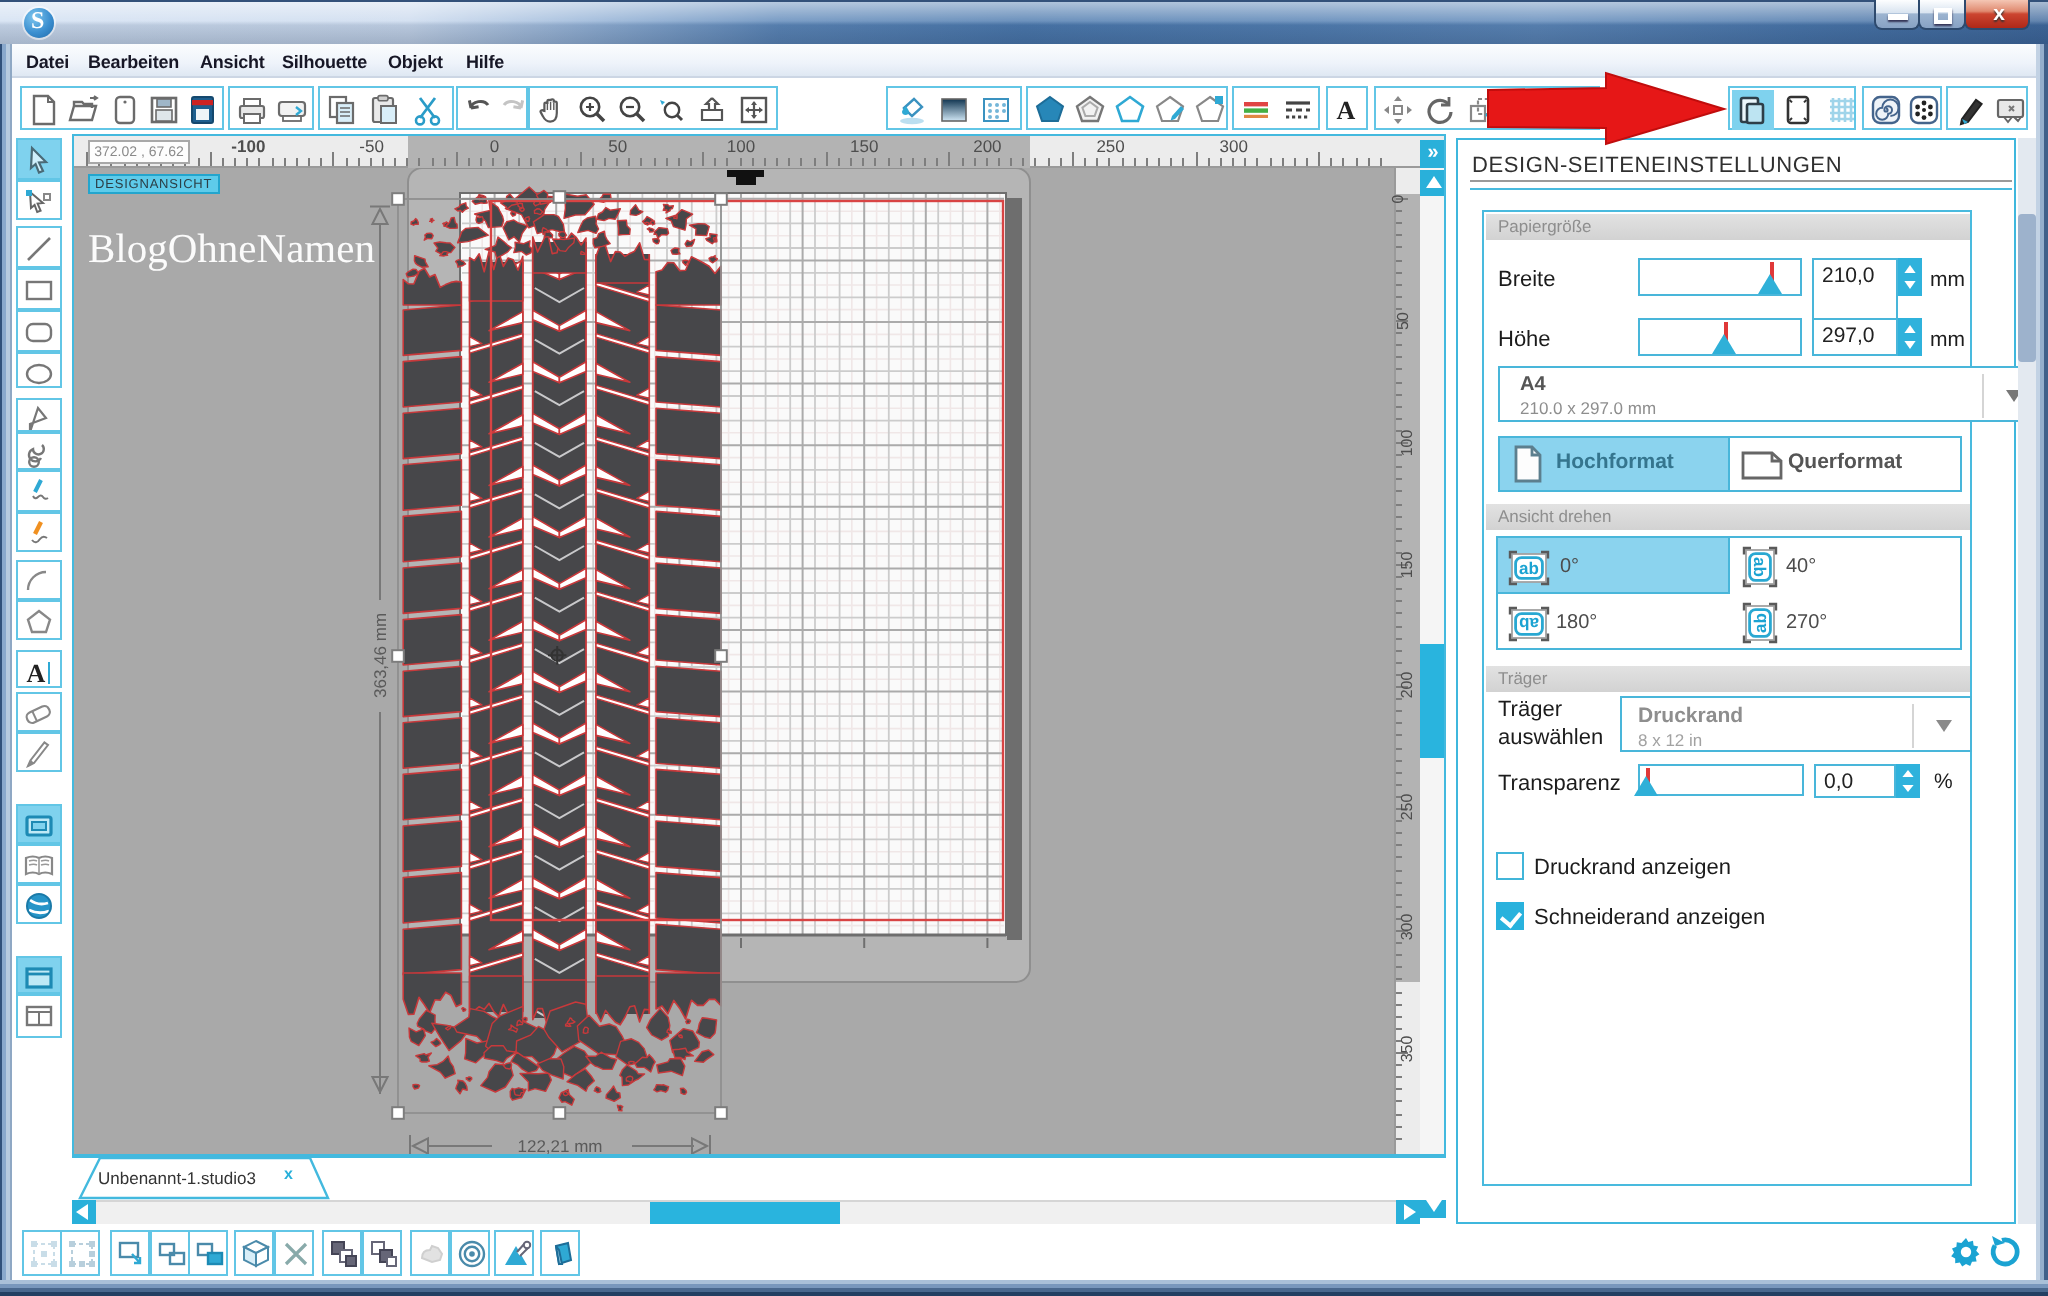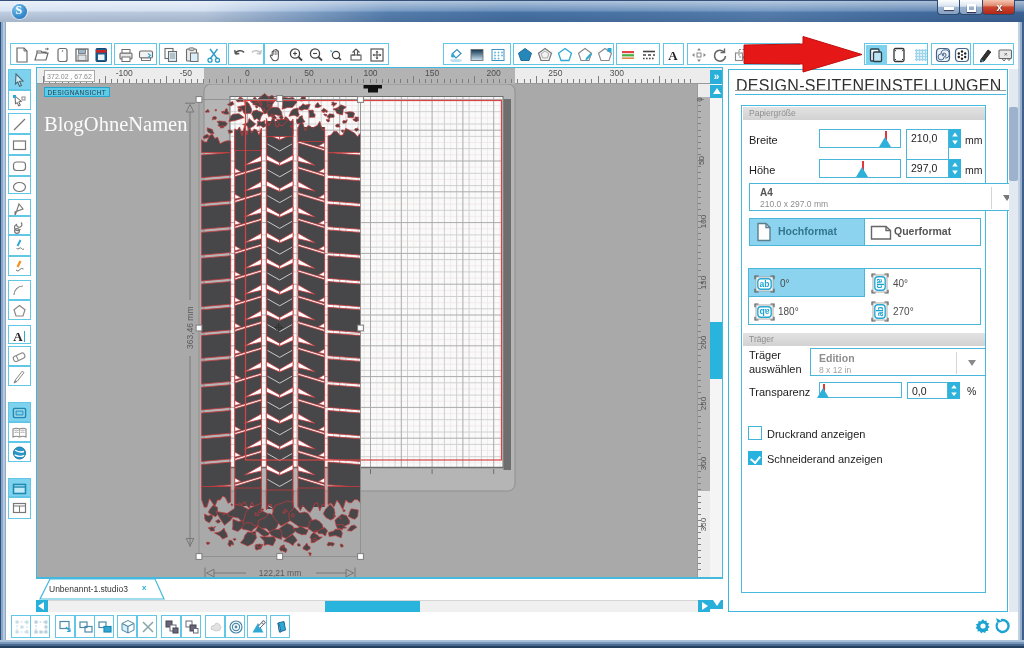--- a/index.html
+++ b/index.html
@@ -47,21 +47,21 @@
 #tab{position:absolute;left:39px;top:578px;width:130px;height:22px}
 
 #hscroll{left:36px;top:600px;width:674px;height:12px;background:#f0f0f0;border-top:1px solid #d5d5d5}
 #hthumb{position:absolute;left:289px;top:0px;width:95px;height:12px;background:#29b4de}
 
 #bbar{left:0;top:612px;width:1024px;height:28px;background:#fff}
 .bg2{position:absolute;top:3px;height:23px;border:1px solid #62c6e6;background:#fff}
 
 #rpanel{left:723px;top:67px;width:295px;height:545px;background:#fff}
 #pborder{left:728px;top:69px;width:280px;height:543px;border:1px solid #3fb7dd}
-#ptitle{left:736px;top:77px;font-size:16px;color:#303030;letter-spacing:.3px}
+#ptitle{left:736px;top:77px;font-size:11px;color:#303030;letter-spacing:.3px}
 .hr1{left:735px;width:271px;height:1px;background:#9a9a9a}
 .hr2{left:735px;width:271px;height:1px;background:#49bade}
 #pcontent{left:741px;top:105px;width:245px;height:488px;border:1px solid #49bade}
 .sbar{position:absolute;left:1px;width:242px;height:13px;background:linear-gradient(180deg,#e2e2e2,#d2d2d2);font-size:8.5px;color:#8e8e8e;line-height:13px;padding-left:6px}
 .plabel{position:absolute;font-size:11px;color:#1c1c1c}
 .slbox{position:absolute;background:#fff;border:1px solid #49b6da}
 .inbox{position:absolute;background:#fff;border:1px solid #49b6da;font-size:10.5px;color:#222;padding:2px 0 0 4px}
 .spin{position:absolute;width:12px;background:#2fb2dc}
 .spin svg{display:block}
 .unit{position:absolute;font-size:10.5px;color:#1c1c1c}
@@ -85,20 +85,28 @@
       </div>
     </div>
     <div id="bmin" class="wbtn">
       <span style="left:6px;top:7px;width:10px;height:3px;background:#fff;box-shadow:0 1px 1px #335"></span>
     </div>
     <div id="bmax" class="wbtn">
       <span style="left:7px;top:3.5px;width:9px;height:8px;border:2px solid #fff;background:transparent;box-shadow:0 1px 1px #335"></span>
     </div>
     <div id="bclose" class="wbtn">
       <span style="left:0;top:1px;width:33px;text-align:center;font-size:10.5px">x</span>
+    </div>
+    <div id="menu" class="abs">
+      <span style="left:13px">Datei</span>
+      <span style="left:44px">Bearbeiten</span>
+      <span style="left:100px">Ansicht</span>
+      <span style="left:141px">Silhouette</span>
+      <span style="left:194px">Objekt</span>
+      <span style="left:233px">Hilfe</span>
     </div>
     <div id="tbar" class="abs">
       <div class="tg" style="left:10px;width:102px">
         <div class="ic" style="left:2px"><svg width="18" height="18" viewBox="0 0 18 18">
             <path d="M4 2 H11 L14 5 V16 H4 Z" fill="#fff" stroke="#6b6b6b" stroke-width="1.2"></path>
             <path d="M11 2 V5 H14" fill="none" stroke="#6b6b6b"></path>
           </svg></div>
         <div class="ic" style="left:22px"><svg width="18" height="18" viewBox="0 0 18 18">
             <path d="M2 14 L4 7 H15 L13 14 Z M4 7 V5 H8 L9 6 H13 V8" fill="#fff" stroke="#6b6b6b" stroke-width="1.2"></path>
             <path d="M12 3 h3 M14 2 l1.5 1 -1.5 1" stroke="#6b6b6b" fill="none"></path>
@@ -851,21 +859,21 @@
       <i style="position:absolute;left:598.5px;bottom:0;width:1px;height:4px;background:#7e7e7e"></i>
       <i style="position:absolute;left:604.6px;bottom:0;width:1px;height:4px;background:#7e7e7e"></i>
       <i style="position:absolute;left:610.8px;bottom:0;width:1px;height:4px;background:#7e7e7e"></i>
       <i style="position:absolute;left:616.9px;bottom:0;width:1px;height:4px;background:#7e7e7e"></i>
       <i style="position:absolute;left:623.1px;bottom:0;width:1px;height:7px;background:#7e7e7e"></i>
       <i style="position:absolute;left:629.3px;bottom:0;width:1px;height:4px;background:#7e7e7e"></i>
       <i style="position:absolute;left:635.4px;bottom:0;width:1px;height:4px;background:#7e7e7e"></i>
       <i style="position:absolute;left:641.6px;bottom:0;width:1px;height:4px;background:#7e7e7e"></i>
       <i style="position:absolute;left:647.7px;bottom:0;width:1px;height:4px;background:#7e7e7e"></i>
       <i style="position:absolute;left:653.9px;bottom:0;width:1px;height:4px;background:#7e7e7e"></i>
-      <b style="position:absolute;left:88.2px;top:1px;font-size:8.5px;color:#4e4e4e;font-weight:normal;transform:translateX(-50%)">-100</b>
+      <b style="position:absolute;left:88.2px;top:1px;font-size:8.5px;color:#4e4e4e;font-weight:bold;transform:translateX(-50%)">-100</b>
       <b style="position:absolute;left:149.8px;top:1px;font-size:8.5px;color:#4e4e4e;font-weight:normal;transform:translateX(-50%)">-50</b>
       <b style="position:absolute;left:211.3px;top:1px;font-size:8.5px;color:#4e4e4e;font-weight:normal;transform:translateX(-50%)">0</b>
       <b style="position:absolute;left:272.9px;top:1px;font-size:8.5px;color:#4e4e4e;font-weight:normal;transform:translateX(-50%)">50</b>
       <b style="position:absolute;left:334.5px;top:1px;font-size:8.5px;color:#4e4e4e;font-weight:normal;transform:translateX(-50%)">100</b>
       <b style="position:absolute;left:396.1px;top:1px;font-size:8.5px;color:#4e4e4e;font-weight:normal;transform:translateX(-50%)">150</b>
       <b style="position:absolute;left:457.7px;top:1px;font-size:8.5px;color:#4e4e4e;font-weight:normal;transform:translateX(-50%)">200</b>
       <b style="position:absolute;left:519.3px;top:1px;font-size:8.5px;color:#4e4e4e;font-weight:normal;transform:translateX(-50%)">250</b>
       <b style="position:absolute;left:580.9px;top:1px;font-size:8.5px;color:#4e4e4e;font-weight:normal;transform:translateX(-50%)">300</b>
     </div>
     <div id="coord" class="abs">372.02 , 67.62</div>
@@ -1132,20 +1140,21 @@
       <svg style="position:absolute;left:13px;top:116px" width="18" height="20" viewBox="0 0 18 20">
         <path d="M3 1.5 H11 L15 5.5 V18.5 H3 Z" fill="#fdfdfd" stroke="#5c7f8e" stroke-width="1.4"></path>
         <path d="M11 1.5 V5.5 H15" fill="none" stroke="#5c7f8e" stroke-width="1.4"></path>
       </svg>
       <div style="position:absolute;left:36px;top:119px;font-size:10.5px;font-weight:bold;color:#35758e">Hochformat</div>
       <svg style="position:absolute;left:128px;top:118px" width="22" height="17" viewBox="0 0 22 17">
         <path d="M1.5 2.5 H16 L20.5 6.5 V15 H1.5 Z" fill="#fff" stroke="#666" stroke-width="1.4"></path>
         <path d="M16 2.5 V6.5 H20.5" fill="none" stroke="#666" stroke-width="1.4"></path>
       </svg>
       <div style="position:absolute;left:152px;top:119px;font-size:10.5px;font-weight:bold;color:#555">Querformat</div>
+      <div class="sbar" style="top:146px">Ansicht drehen</div>
       <div class="slbox" style="left:6px;top:162px;width:233px;height:57px"></div>
       <div style="position:absolute;left:6px;top:162px;width:116.5px;height:28.5px;background:#8bd3ee;border:1px solid #49b6da"></div>
       <svg style="position:absolute;left:12px;top:169px" width="21" height="18" viewBox="0 0 21 18">
         <rect x="2" y="2" width="17" height="14" fill="#fff" stroke="#a2a2a2" stroke-width="0.9"></rect>
         <path d="M1 4.2 V1 H4.5 M16.5 1 H20 V4.2 M20 13.8 V17 H16.5 M4.5 17 H1 V13.8" fill="none" stroke="#5a5a5a" stroke-width="1.2"></path>
         <g transform="rotate(0 10.5 9)">
           <rect x="3.8" y="3.8" width="13.4" height="10.4" rx="3" fill="#fff" stroke="#29a8d2" stroke-width="1.4"></rect>
           <text x="10.5" y="12.2" text-anchor="middle" font-family="Liberation Sans,sans-serif" font-size="8.5" font-weight="bold" fill="#1ba3d2">ab</text>
         </g>
       </svg>
@@ -1174,21 +1183,21 @@
         <g transform="rotate(270 9 10.5)">
           <rect x="2.3" y="5.3" width="13.4" height="10.4" rx="3" fill="#fff" stroke="#29a8d2" stroke-width="1.4"></rect>
           <text x="9" y="13.7" text-anchor="middle" font-family="Liberation Sans,sans-serif" font-size="8.5" font-weight="bold" fill="#1ba3d2">ab</text>
         </g>
       </svg>
       <div class="rotcell" style="left:151px;top:200px">270°</div>
       <div class="sbar" style="top:227px">Träger</div>
       <div class="plabel" style="left:7px;top:243px">Träger</div>
       <div class="plabel" style="left:7px;top:257px">auswählen</div>
       <div class="slbox" style="left:68px;top:242px;width:176px;height:28px">
-        <div style="position:absolute;left:8px;top:3px;font-size:10.5px;font-weight:bold;color:#8e8e8e">Edition</div>
+        <div style="position:absolute;left:8px;top:3px;font-size:10.5px;font-weight:bold;color:#8e8e8e">Druckrand</div>
         <div style="position:absolute;left:8px;top:16px;font-size:8.5px;color:#a2a2a2">8 x 12 in</div>
         <div style="position:absolute;right:28px;top:3px;width:1px;height:22px;background:#d5d5d5"></div>
         <div style="position:absolute;right:9px;top:11px;border:4.5px solid transparent;border-top:6px solid #8a8a8a"></div>
       </div>
       <div class="plabel" style="left:7px;top:280px">Transparenz</div>
       <div class="slbox" style="left:77px;top:276px;width:83px;height:16px">
         <div class="redline" style="left:3px;top:1px;height:9px"></div>
         <div class="cytri" style="left:-3px;top:5px"></div>
       </div>
       <div class="inbox" style="left:165px;top:276px;width:41px;height:17px">0,0</div>

